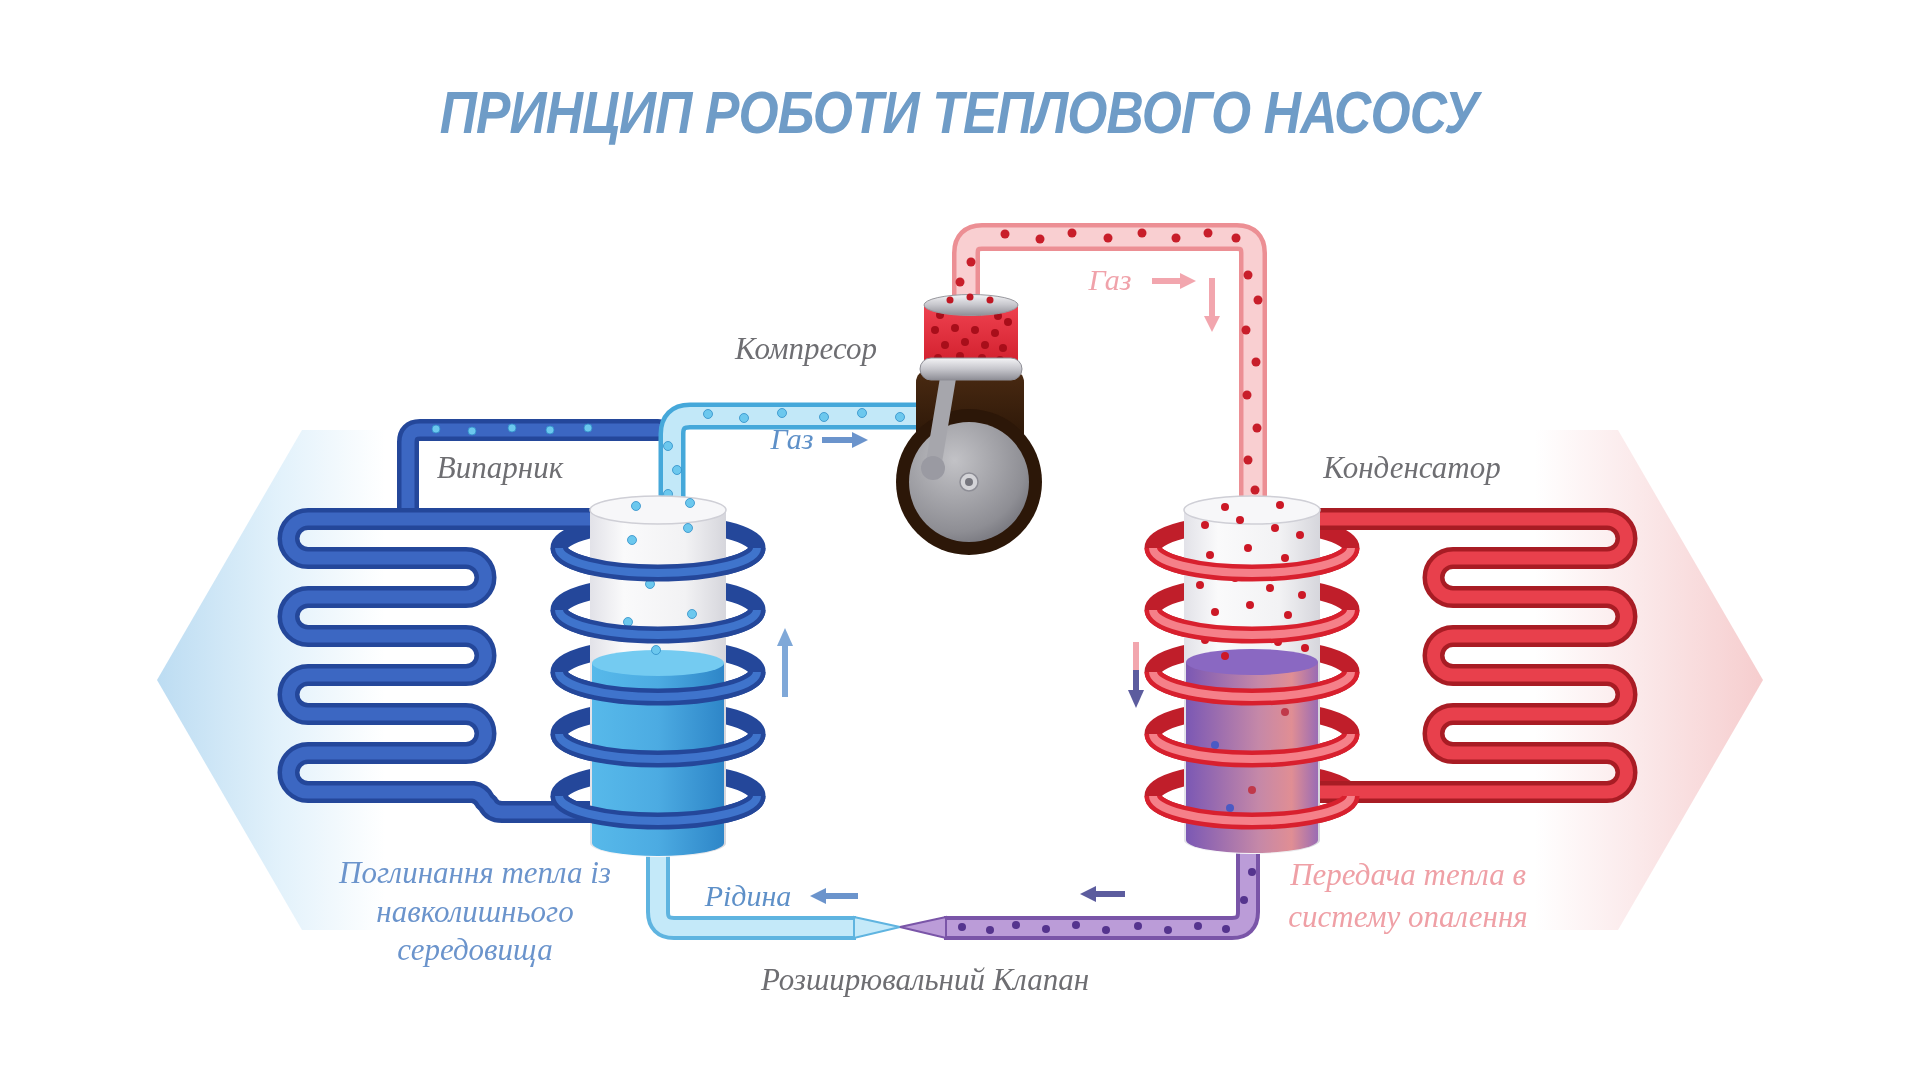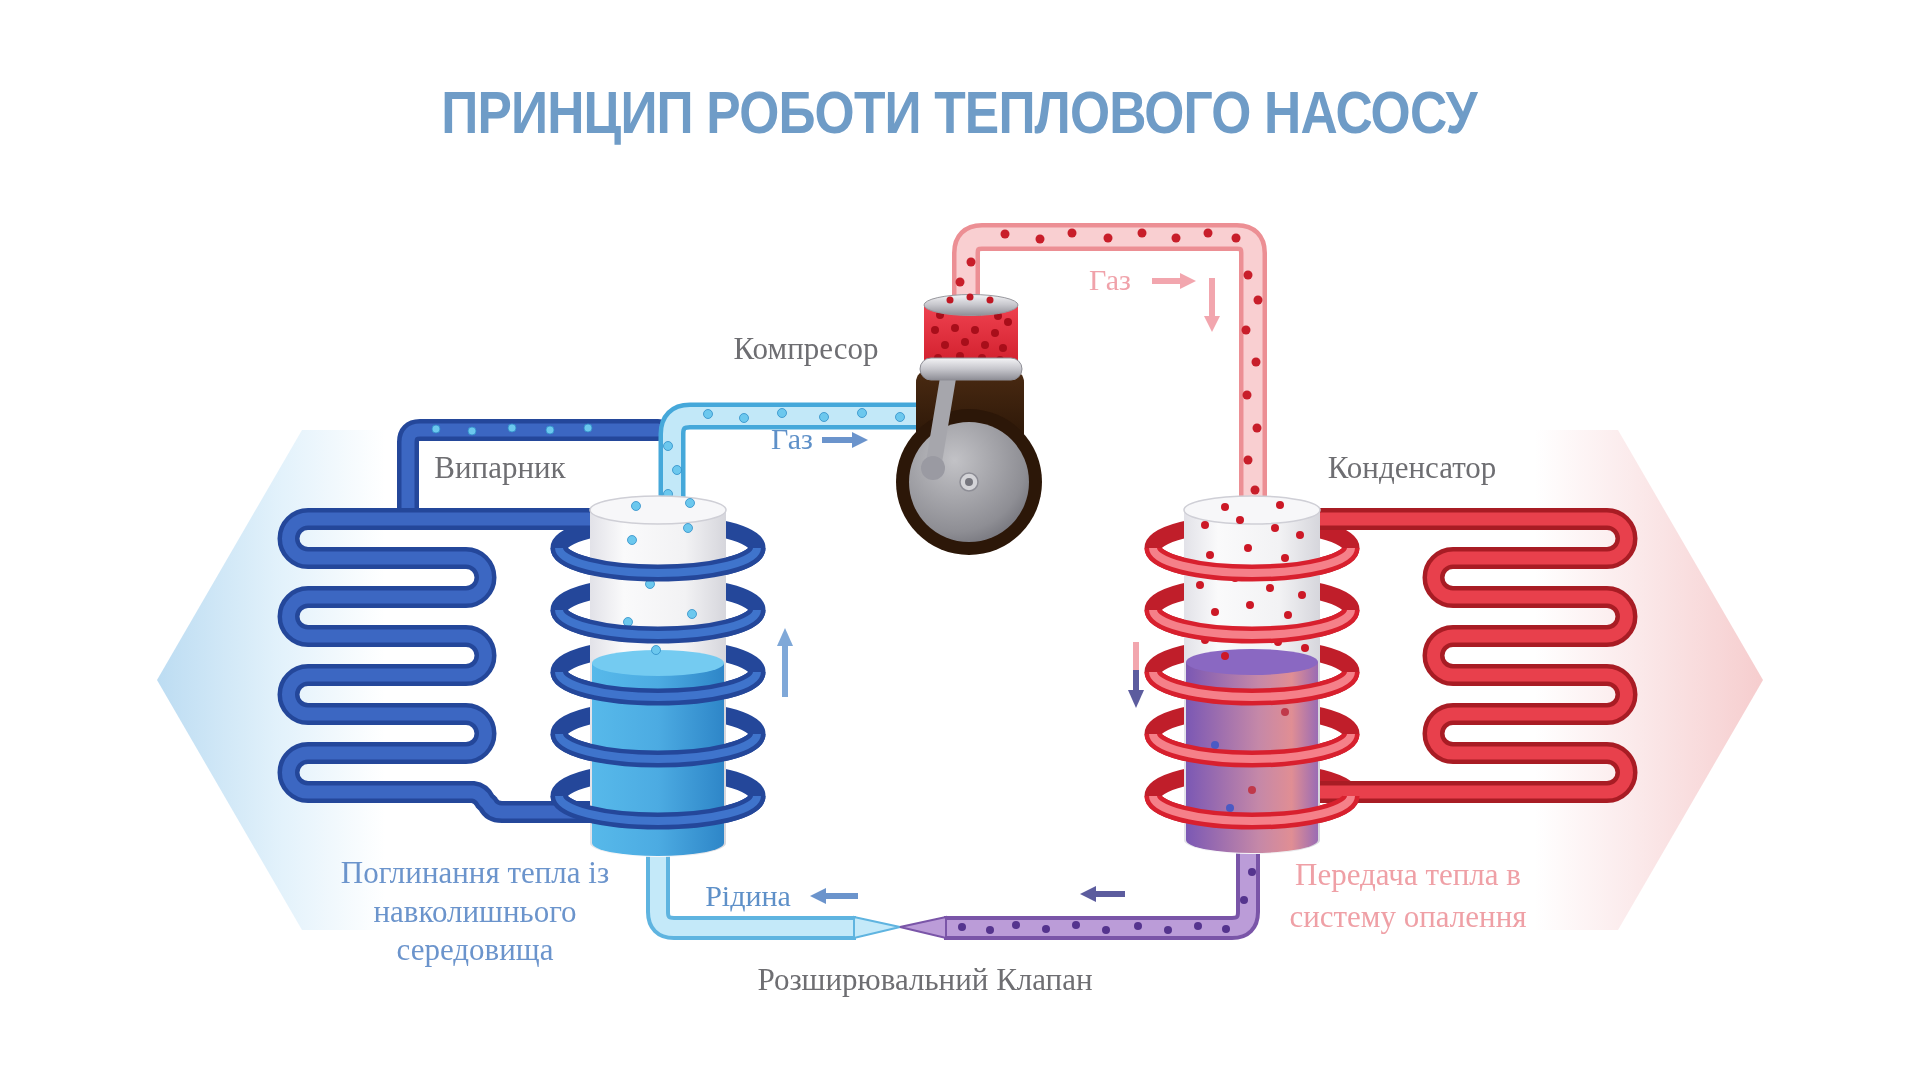--- a/index.html
+++ b/index.html
@@ -1,17 +1,17 @@
 <!DOCTYPE html>
 <html><head>
 <meta charset="utf-8">
 <style>
   html,body{margin:0;padding:0;background:#ffffff;}
   #stage{position:relative;width:1920px;height:1080px;background:#ffffff;overflow:hidden;
-         font-family:"Liberation Serif", serif;}
+         font-family:"Liberation Serif", serif;font-style:italic;}
   svg{position:absolute;left:0;top:0;}
   text{font-family:"Liberation Serif", serif;}
   .title-text{font-family:"Liberation Sans", sans-serif;font-weight:700;}
 </style>
 </head>
 <body>
 
 <div id="stage">
 <svg width="1920" height="1080" viewBox="0 0 1920 1080">
   <defs>

